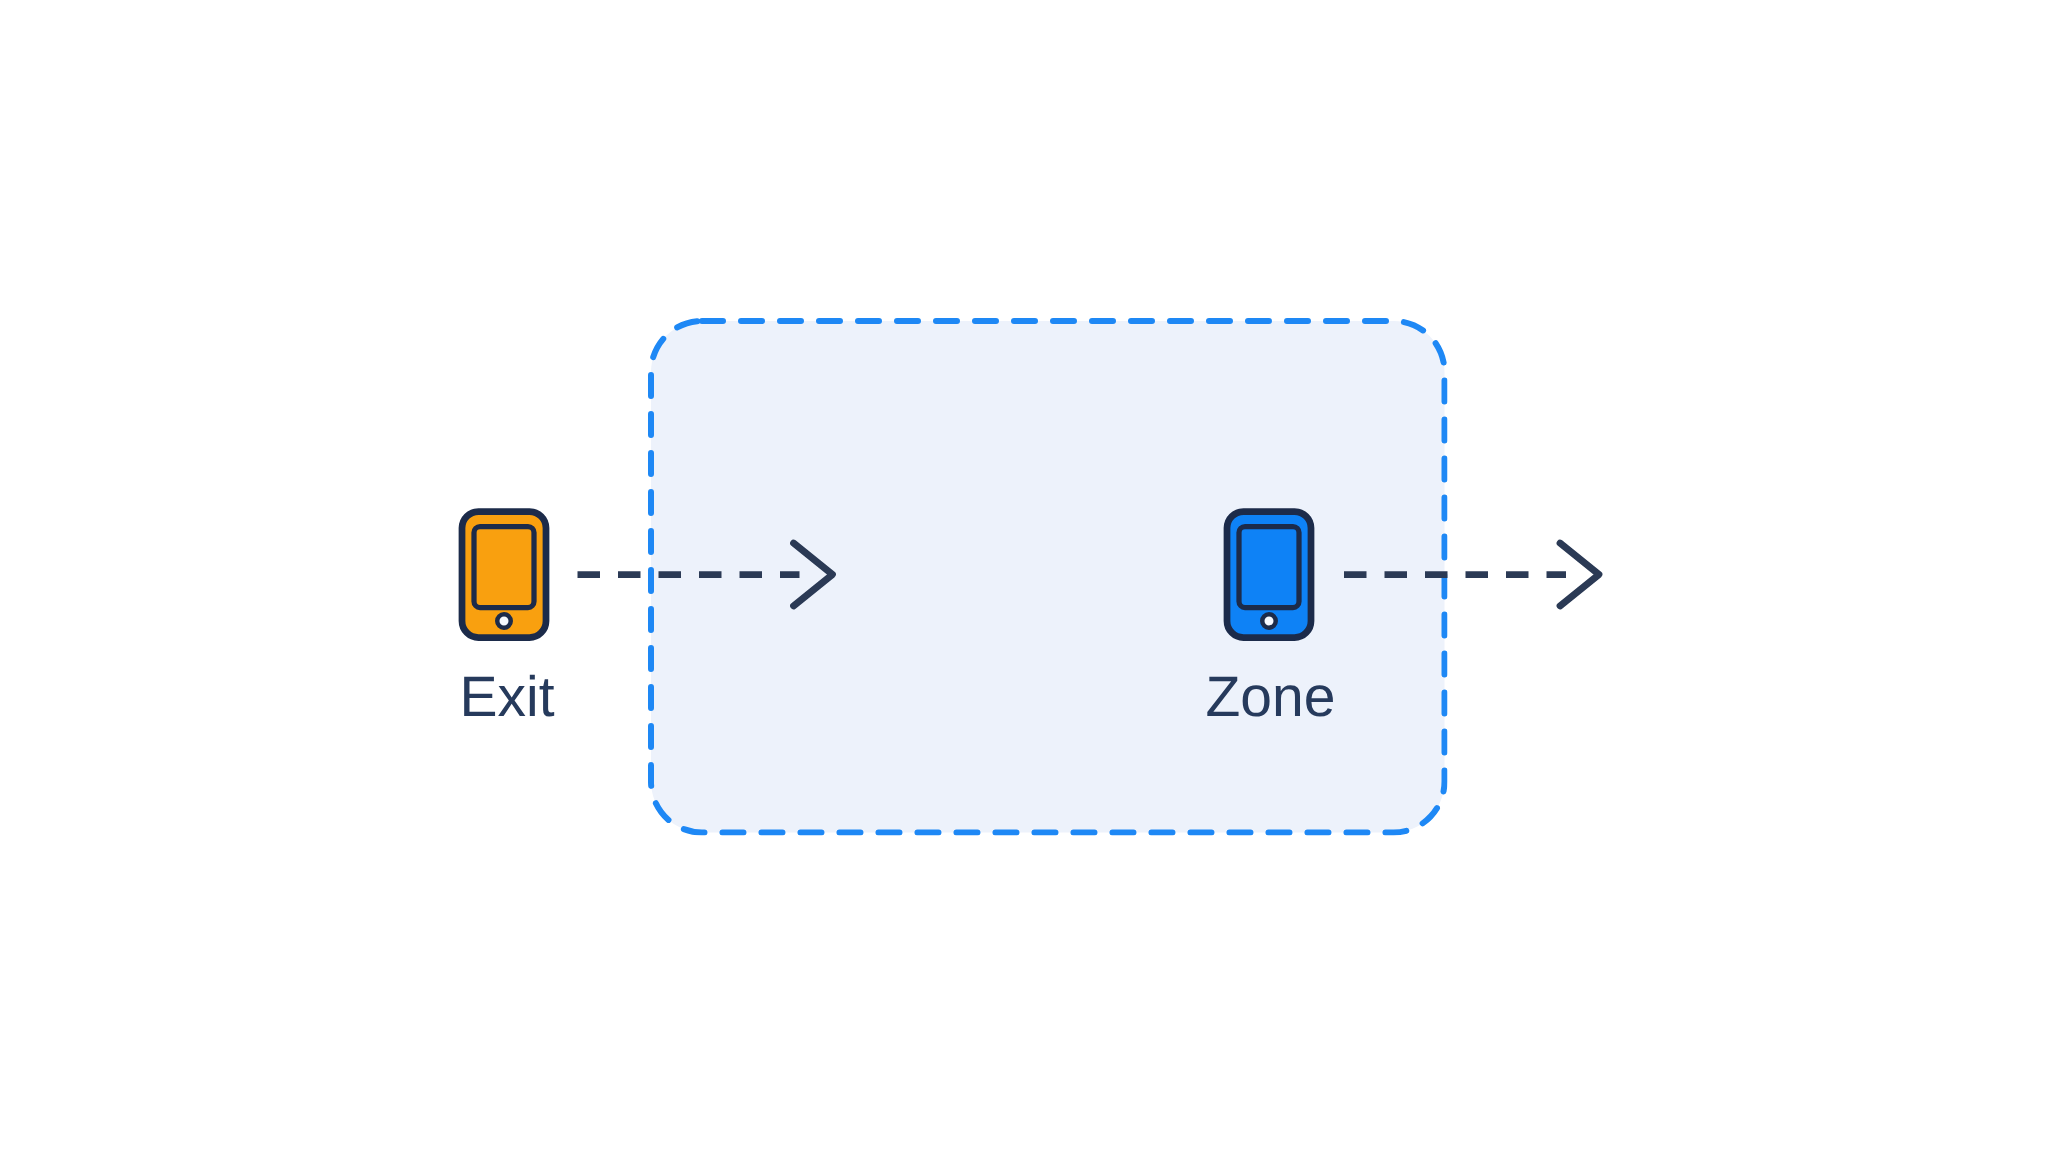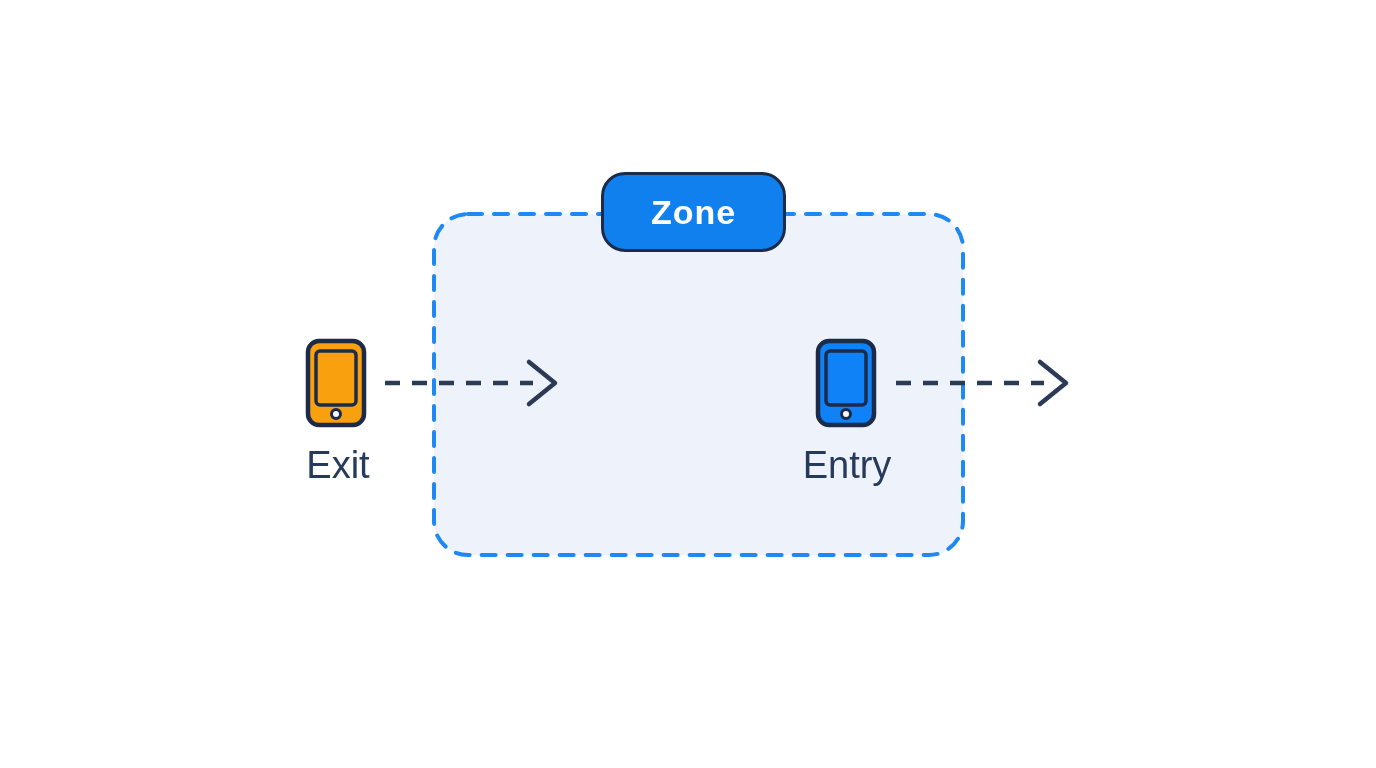--- a/index.html
+++ b/index.html
@@ -84,36 +84,33 @@
     </svg>
   </div>
 
   <div class="arrow arrow-exit">
     <svg viewBox="0 0 182 56" aria-hidden="true">
       <line class="arrow-line" x1="2" y1="28" x2="150" y2="28" fill="none" stroke-width="4.5" stroke-dasharray="15 12"></line>
       <polyline class="arrow-head" points="146,7 172,28 146,49" fill="none" stroke-width="4.5" stroke-linecap="round" stroke-linejoin="round"></polyline>
     </svg>
   </div>
 
-  <div class="zone-pill">
-    <span>Zone</span>
-  </div>
 
   <div class="phone phone-entry">
     <svg viewBox="0 0 62 90" aria-hidden="true">
       <rect class="phone-body" x="3" y="3" width="56" height="84" rx="11" stroke-width="4.5"></rect>
       <rect class="phone-screen" x="11" y="13" width="40" height="54" rx="4" stroke-width="3.5"></rect>
       <circle class="phone-button" cx="31" cy="76" r="4.5" stroke-width="3"></circle>
     </svg>
   </div>
 
   <div class="phone phone-exit">
     <svg viewBox="0 0 62 90" aria-hidden="true">
       <rect class="phone-body" x="3" y="3" width="56" height="84" rx="11" stroke-width="4.5"></rect>
       <rect class="phone-screen" x="11" y="13" width="40" height="54" rx="4" stroke-width="3.5"></rect>
       <circle class="phone-button" cx="31" cy="76" r="4.5" stroke-width="3"></circle>
     </svg>
   </div>
 
   <div class="node-label label-entry">Exit</div>
-  <div class="node-label label-exit">Entry</div>
+  <div class="node-label label-exit">Zone</div>
 
 </div>
 
 </body></html>

